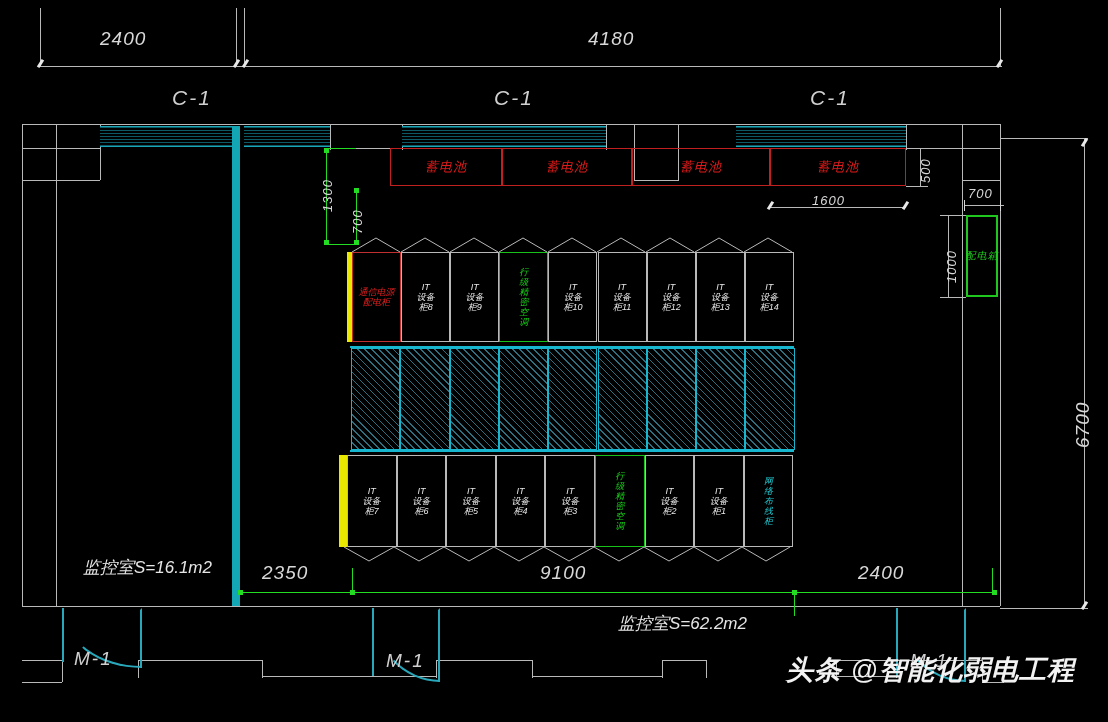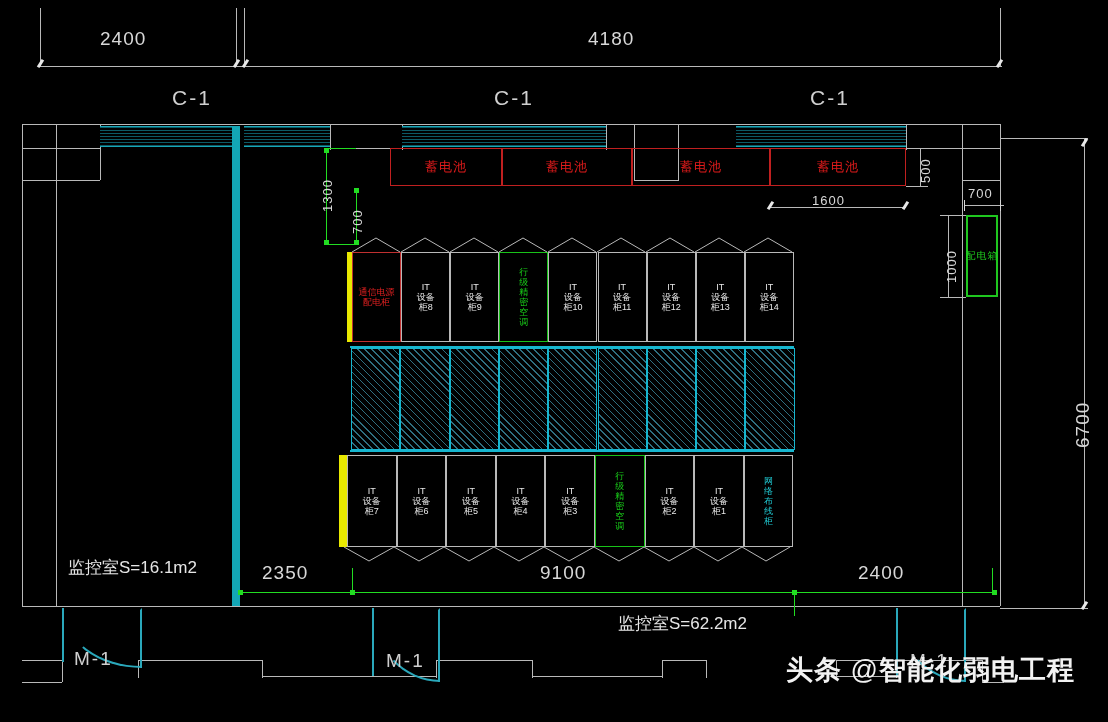--- a/index.html
+++ b/index.html
@@ -1,18 +1,18 @@
 <!DOCTYPE html>
 <html><head>
 <meta charset="utf-8">
 <style>
   html,body{margin:0;padding:0;background:#000;}
   body{width:1108px;height:722px;overflow:hidden;
        font-family:"Liberation Sans","DejaVu Sans",sans-serif;}
-  #stage{position:relative;width:1108px;height:722px;background:#000;}
+  #stage{position:relative;width:1108px;height:722px;background:#000;font-style:italic;}
   .abs{position:absolute;}
   
   .hline{position:absolute;height:1px;background:#b9b9b9;}
   .vline{position:absolute;width:1px;background:#b9b9b9;}
   .dimtxt{position:absolute;color:#d8d8d8;font-size:19px;letter-spacing:1px;
           font-family:"Liberation Sans",sans-serif;white-space:nowrap;}
   .dimtxt.small{font-size:13px;}
   .vtxt{transform:rotate(-90deg);transform-origin:left top;}
   .axis-lbl{position:absolute;color:#d0d0d0;font-size:21px;letter-spacing:2px;white-space:nowrap;}
   .rmlbl{position:absolute;color:#e6e6e6;font-size:17px;white-space:nowrap;}
@@ -355,21 +355,21 @@
   <div class="gdot" style="left:350px;top:590px;"></div>
   <div class="gdot" style="left:792px;top:590px;"></div>
   <div class="gdot" style="left:992px;top:590px;"></div>
   <div class="greenln" style="left:352px;top:568px;width:1px;height:24px;"></div>
   <div class="greenln" style="left:794px;top:592px;width:1px;height:24px;"></div>
   <div class="greenln" style="left:992px;top:568px;width:1px;height:24px;"></div>
   <div class="dimtxt" style="left:262px;top:562px;">2350</div>
   <div class="dimtxt" style="left:540px;top:562px;">9100</div>
   <div class="dimtxt" style="left:858px;top:562px;">2400</div>
 
-  <div class="rmlbl" style="left:68px;top:556px;">监控室S=16.1m2</div>
+  <div class="rmlbl" style="left:83px;top:556px;">监控室S=16.1m2</div>
   <div class="rmlbl" style="left:618px;top:612px;">监控室S=62.2m2</div>
 
   <div class="wm" style="left:786px;top:652px;">
     <span>头条</span>
     <span class="at">@</span><span>智能化弱电工程</span>
   </div>
 
 </div>
 
 </body></html>

